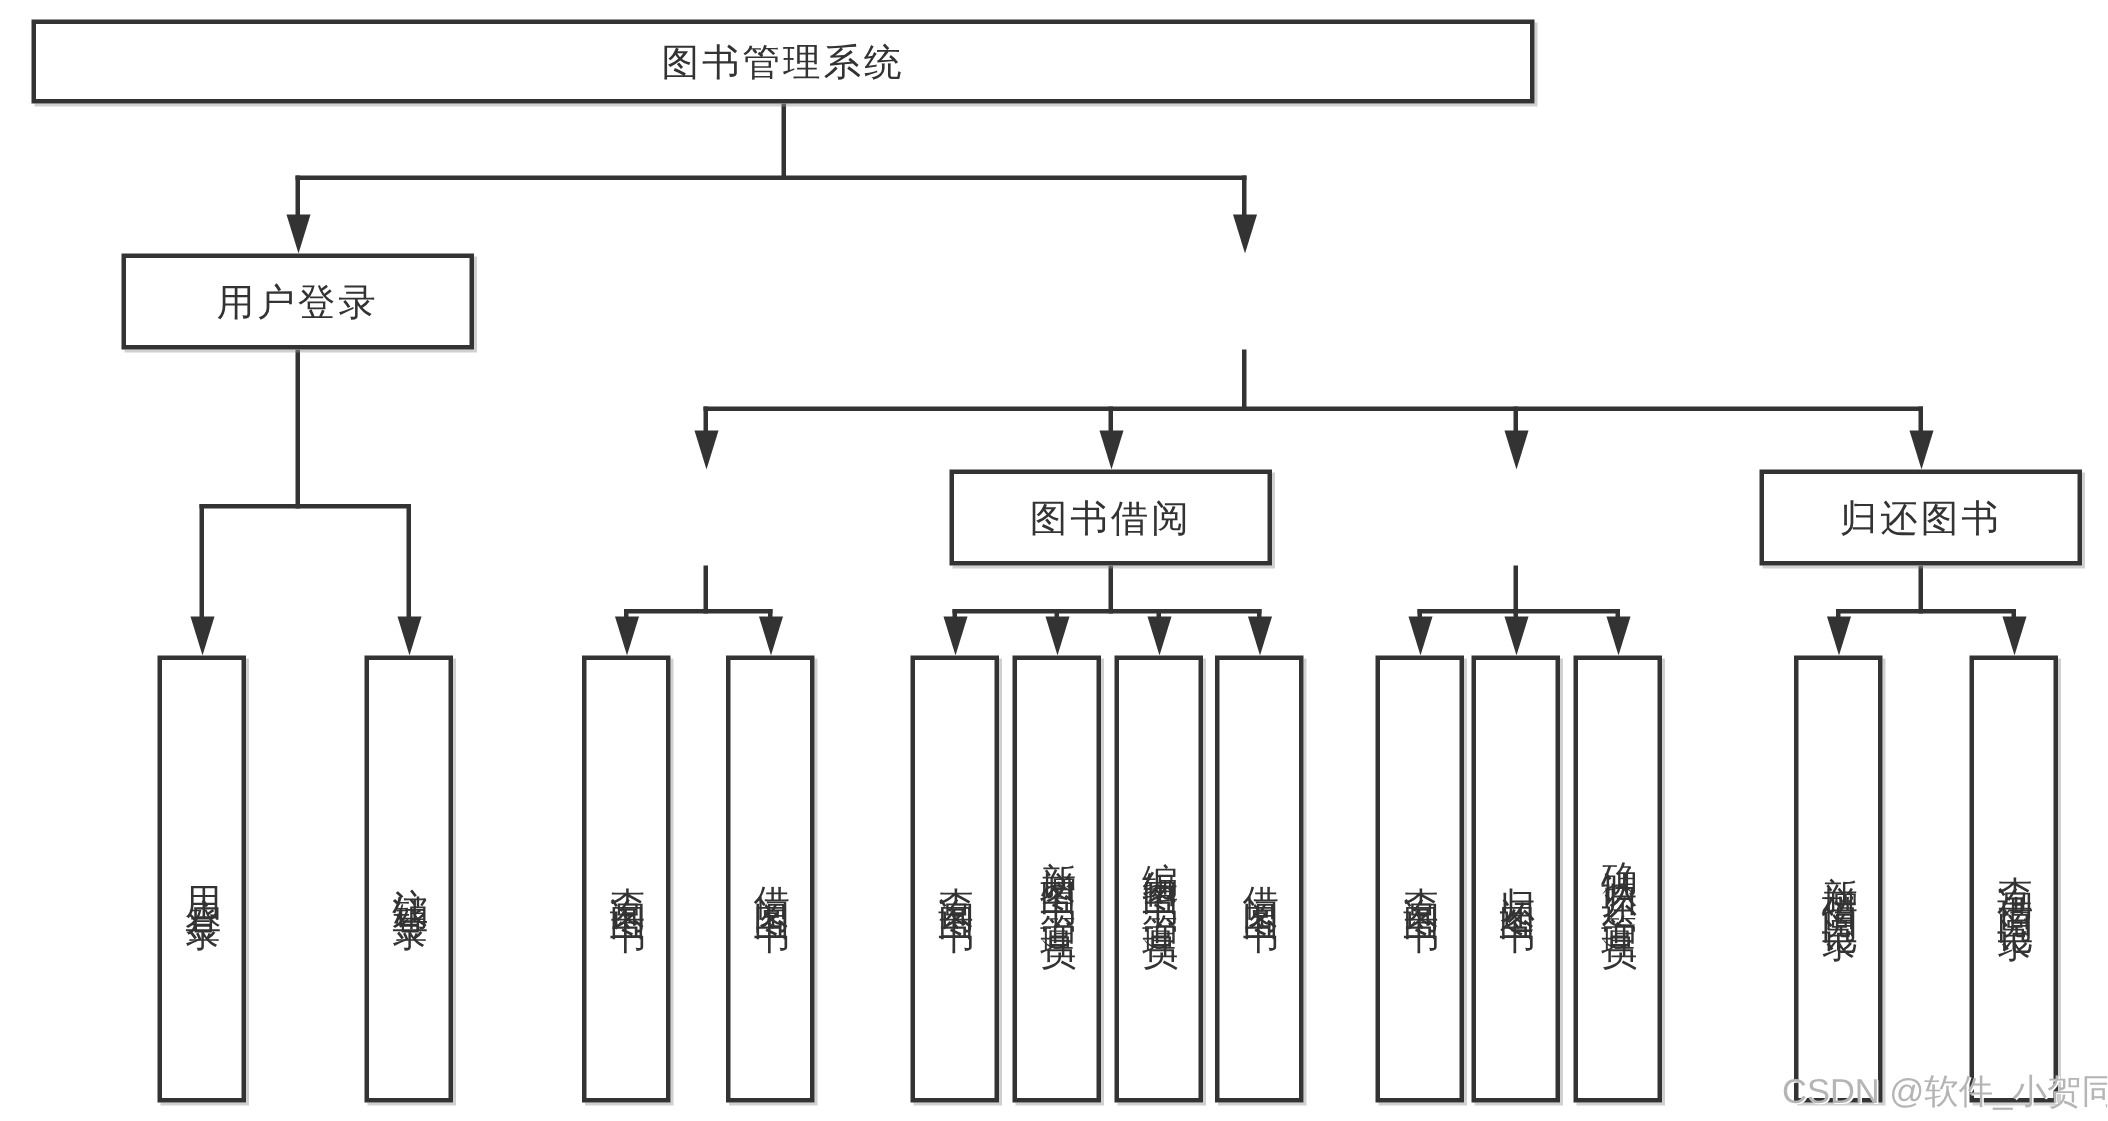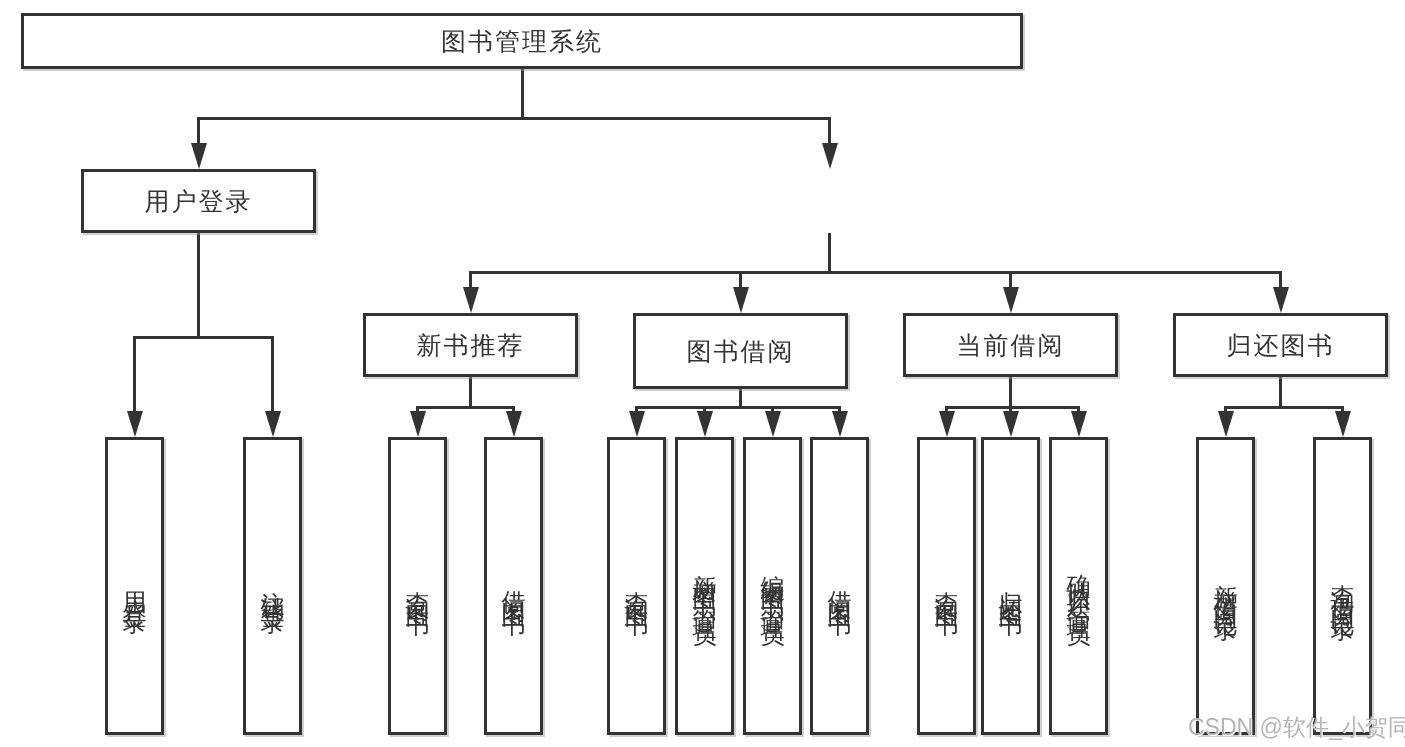--- a/index.html
+++ b/index.html
@@ -108,28 +108,22 @@
       <div class="line" style="left: 1341px; top: 406px; width: 3px; height: 10px;"></div>
       <div class="arrowhead" style="left: 1335px; top: 411px;"></div>
     </div>
   <div class="layer" id="node-layer">
       <div class="node" style="left: 21px; top: 13px; width: 1002px; height: 56px;">
         <span class="lbl">图书管理系统</span>
       </div>
       <div class="node" style="left: 81px; top: 169px; width: 235px; height: 64px;">
         <span class="lbl">用户登录</span>
       </div>
-      <div class="node" style="left: 363px; top: 313px; width: 215px; height: 64px;">
-        <span class="lbl">新书推荐</span>
-      </div>
-      <div class="node" style="left: 633px; top: 313px; width: 215px; height: 76px;">
+      <div class="node" style="left: 633px; top: 313px; width: 215px; height: 64px;">
         <span class="lbl">图书借阅</span>
-      </div>
-      <div class="node" style="left: 903px; top: 313px; width: 215px; height: 64px;">
-        <span class="lbl">当前借阅</span>
       </div>
       <div class="node" style="left: 1173px; top: 313px; width: 215px; height: 64px;">
         <span class="lbl">归还图书</span>
       </div>
       <div class="node vertical" style="left: 105px; top: 437px; width: 59px; height: 298px;">
         <span class="lbl">用户登录</span>
       </div>
       <div class="node vertical" style="left: 243px; top: 437px; width: 59px; height: 298px;">
         <span class="lbl">注销登录</span>
       </div>

